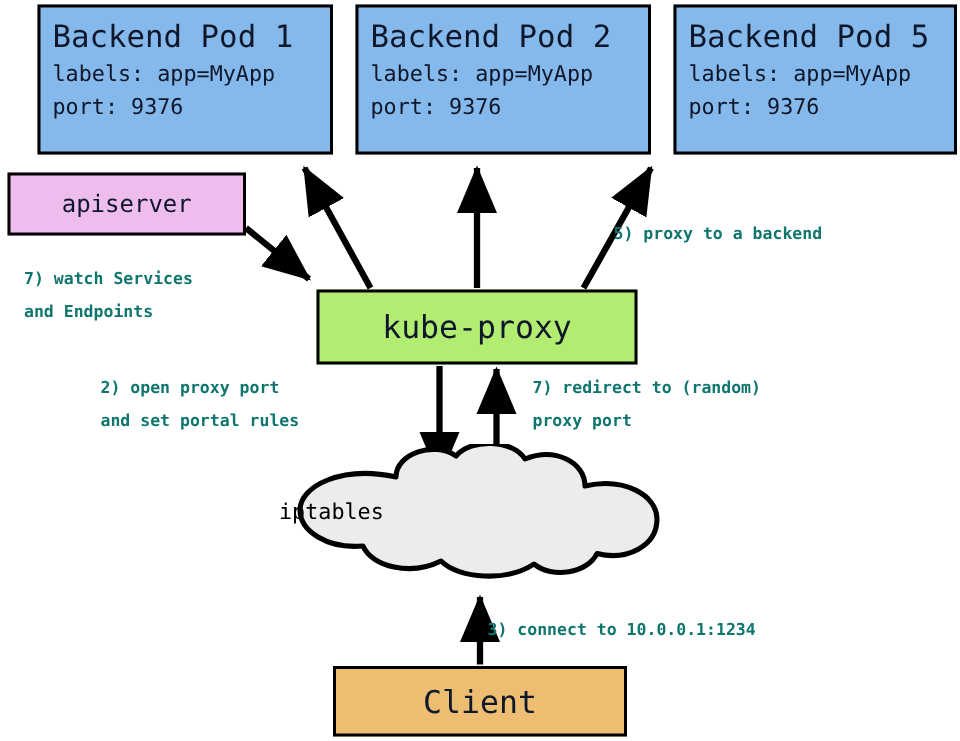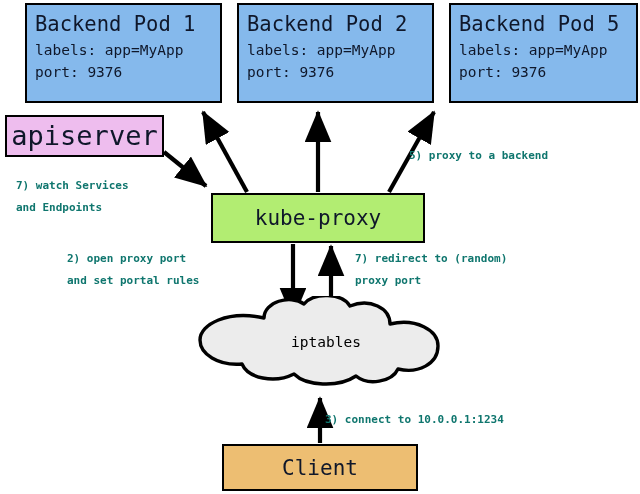--- a/index.html
+++ b/index.html
@@ -17,33 +17,33 @@
        justify-content:flex-start;}
   .pod .pod-title{font-size:20.5px;line-height:30px;letter-spacing:0px;
                   white-space:nowrap;}
   .pod .pod-line{font-size:14.5px;line-height:22px;white-space:nowrap;}
   #pod1{left:25px;width:197px;}
   #pod2{left:237px;width:197px;}
   #pod3{left:449px;width:189px;}
 
   
   #apiserver{left:5px;top:115px;width:159px;height:42px;background:#eebdee;}
-  #apiserver .lbl{font-size:27px;line-height:26px;text-align:center;}
+  #apiserver .lbl{font-size:16px;line-height:26px;text-align:center;}
 
   
   #kubeproxy{left:211px;top:193px;width:214px;height:50px;background:#b2ed72;}
   #kubeproxy .lbl{font-size:21px;line-height:26px;text-align:center;}
 
   
   #client{left:222px;top:444px;width:196px;height:47px;background:#edbe72;}
   #client .lbl{font-size:21px;line-height:26px;text-align:center;}
 
   
   #cloud{position:absolute;left:186px;top:296px;width:280px;height:94px;}
-  #cloud .cl-label{position:absolute;left:0;top:38px;width:280px;text-align:center;
+  #cloud .cl-label{position:absolute;left:0;top:38px;width:280px;
                    font-size:14.5px;color:#000;
                    font-family:"DejaVu Sans Mono","Liberation Mono",monospace;}
 
   
   .step{position:absolute;font-family:"DejaVu Sans Mono","Liberation Mono",monospace;
         font-weight:bold;font-size:11px;line-height:22px;color:#0f766e;white-space:pre;}
   #step1{left:16px;top:175px;}
   #step2{left:67px;top:248px;}
   #step3{left:325px;top:409px;}
   #step4{left:355px;top:248px;}

